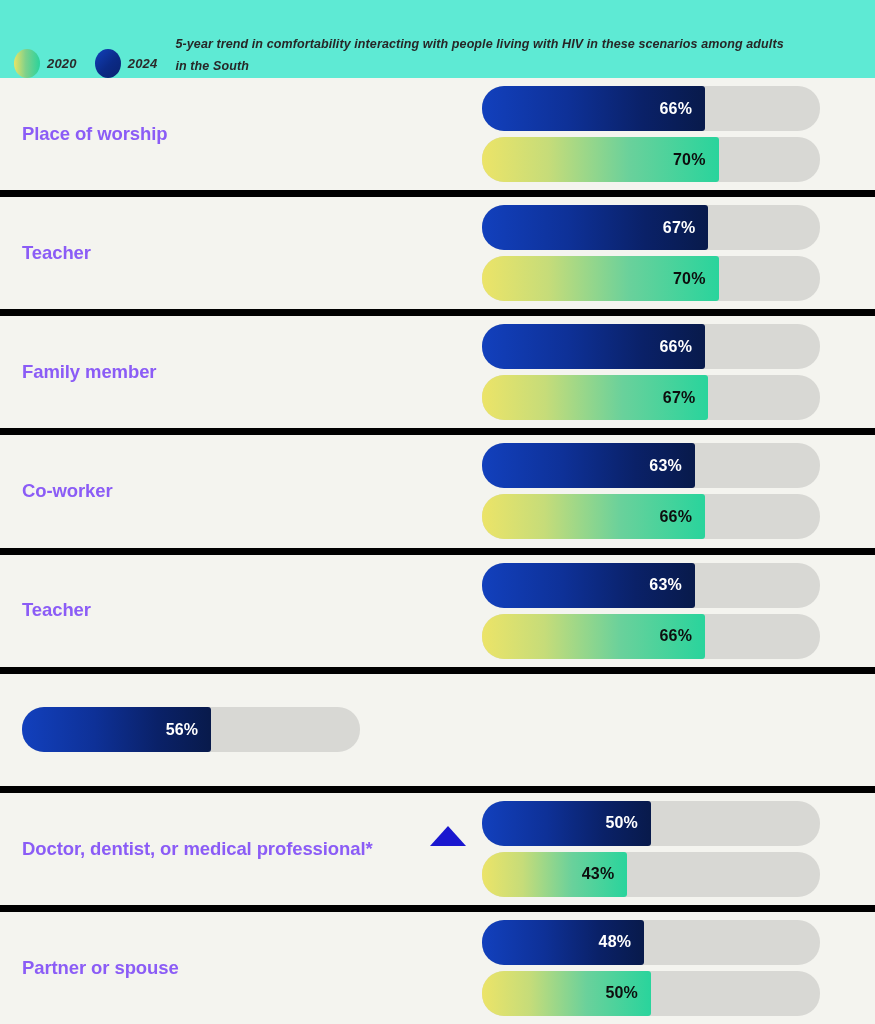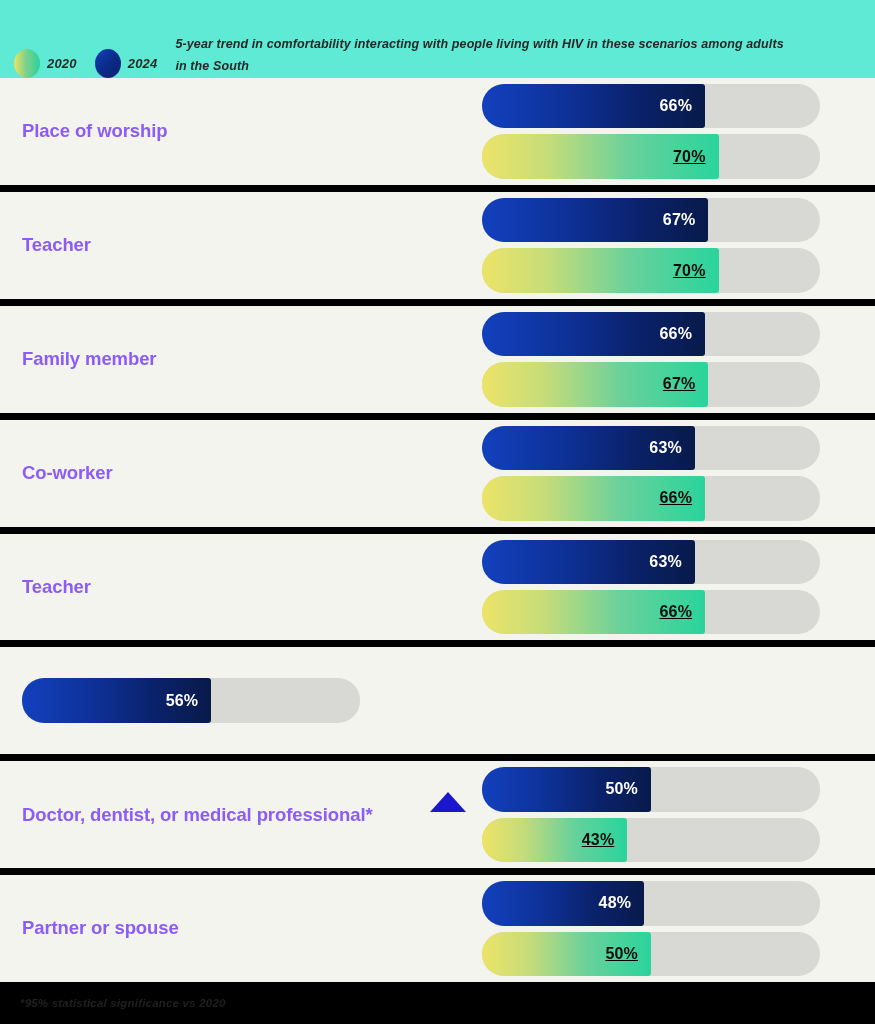--- a/index.html
+++ b/index.html
@@ -156,21 +156,20 @@
     justify-content: flex-end;
     padding-right: 13px;
   }
 
   .bar-fill.blue {
     background: linear-gradient(90deg, #1240bd 0%, #0e3198 38%, #0a2168 72%, #081a4b 100%);
   }
 
   .bar-fill.green {
     background: linear-gradient(90deg, #ece468 0%, #c6dc79 28%, #6ad19b 62%, #29d49c 100%);
-    text-decoration: underline;
   }
 
   .bar-value {
     font-size: 16px;
     font-weight: 800;
     letter-spacing: 0.2px;
     white-space: nowrap;
   }
 
   .bar-fill.blue .bar-value { color: #ffffff; }
@@ -326,17 +325,14 @@
           </div>
           <div class="bar-track">
             <div class="bar-fill green" style="width: 50%;">
               <span class="bar-value">50%</span>
             </div>
           </div>
         </div>
       </div>
     </div>
 
-  <div class="footer">
-    <div class="footnote">*95% statistical significance vs 2020</div>
-  </div>
 
 </div>
 
 </body></html>

